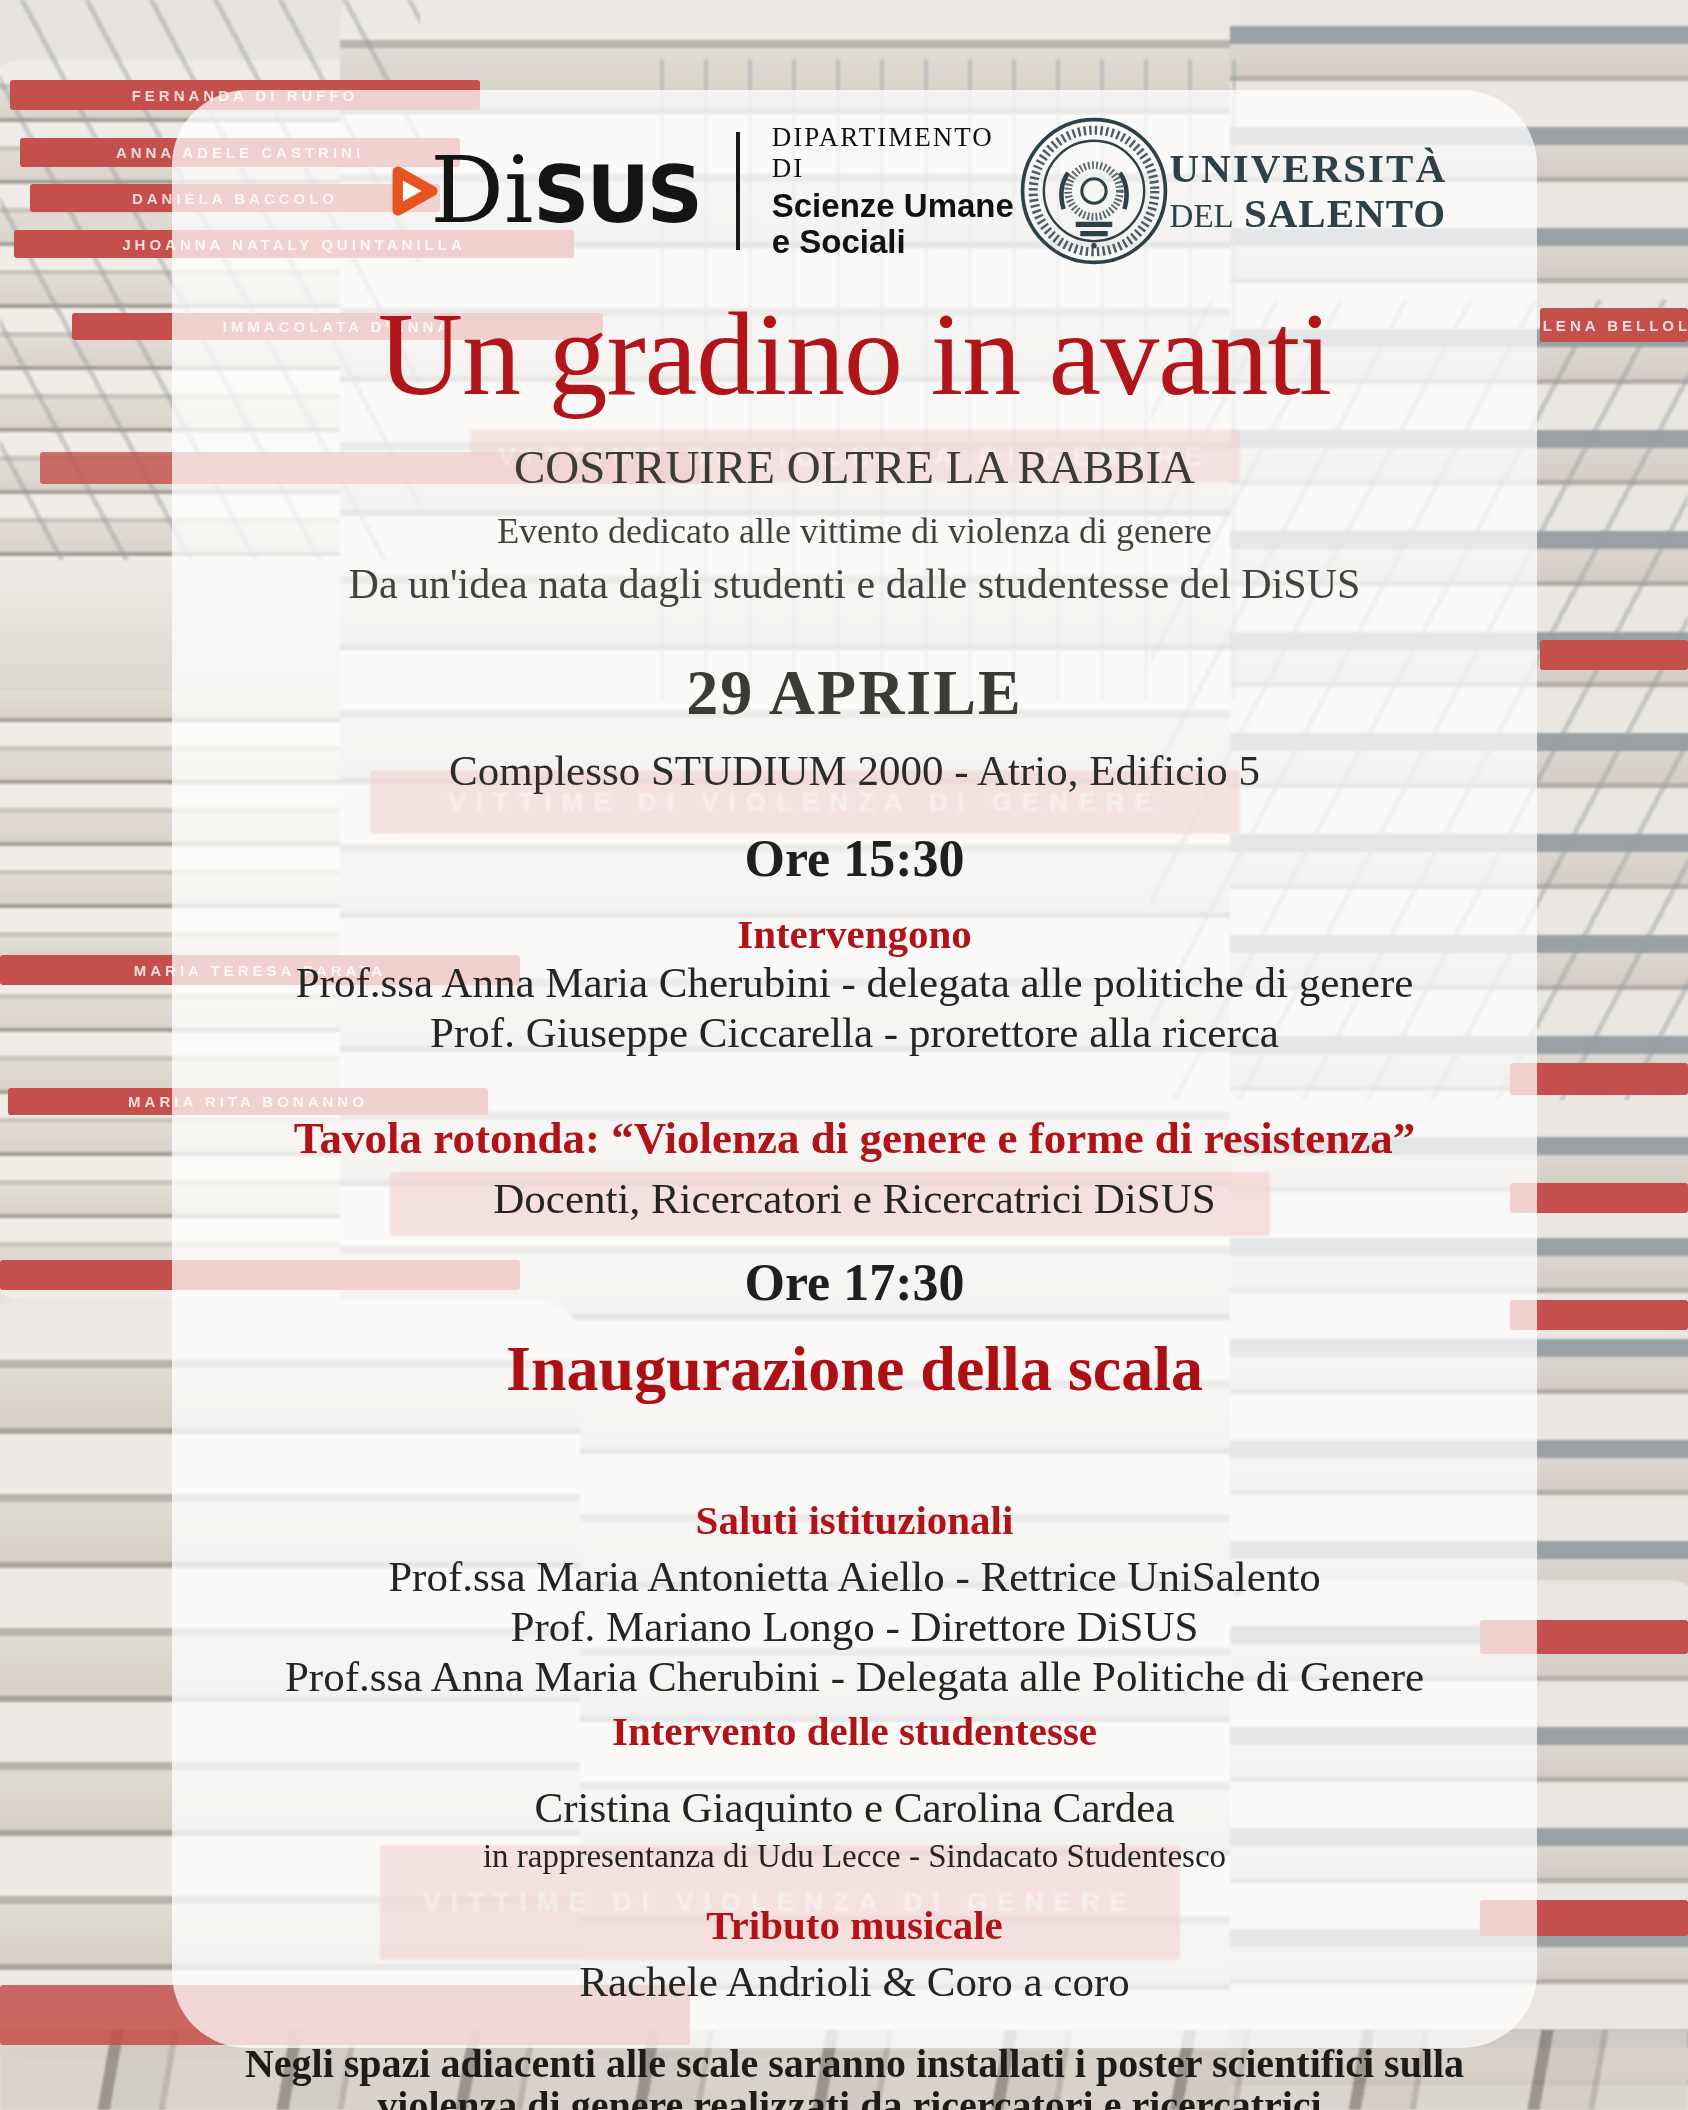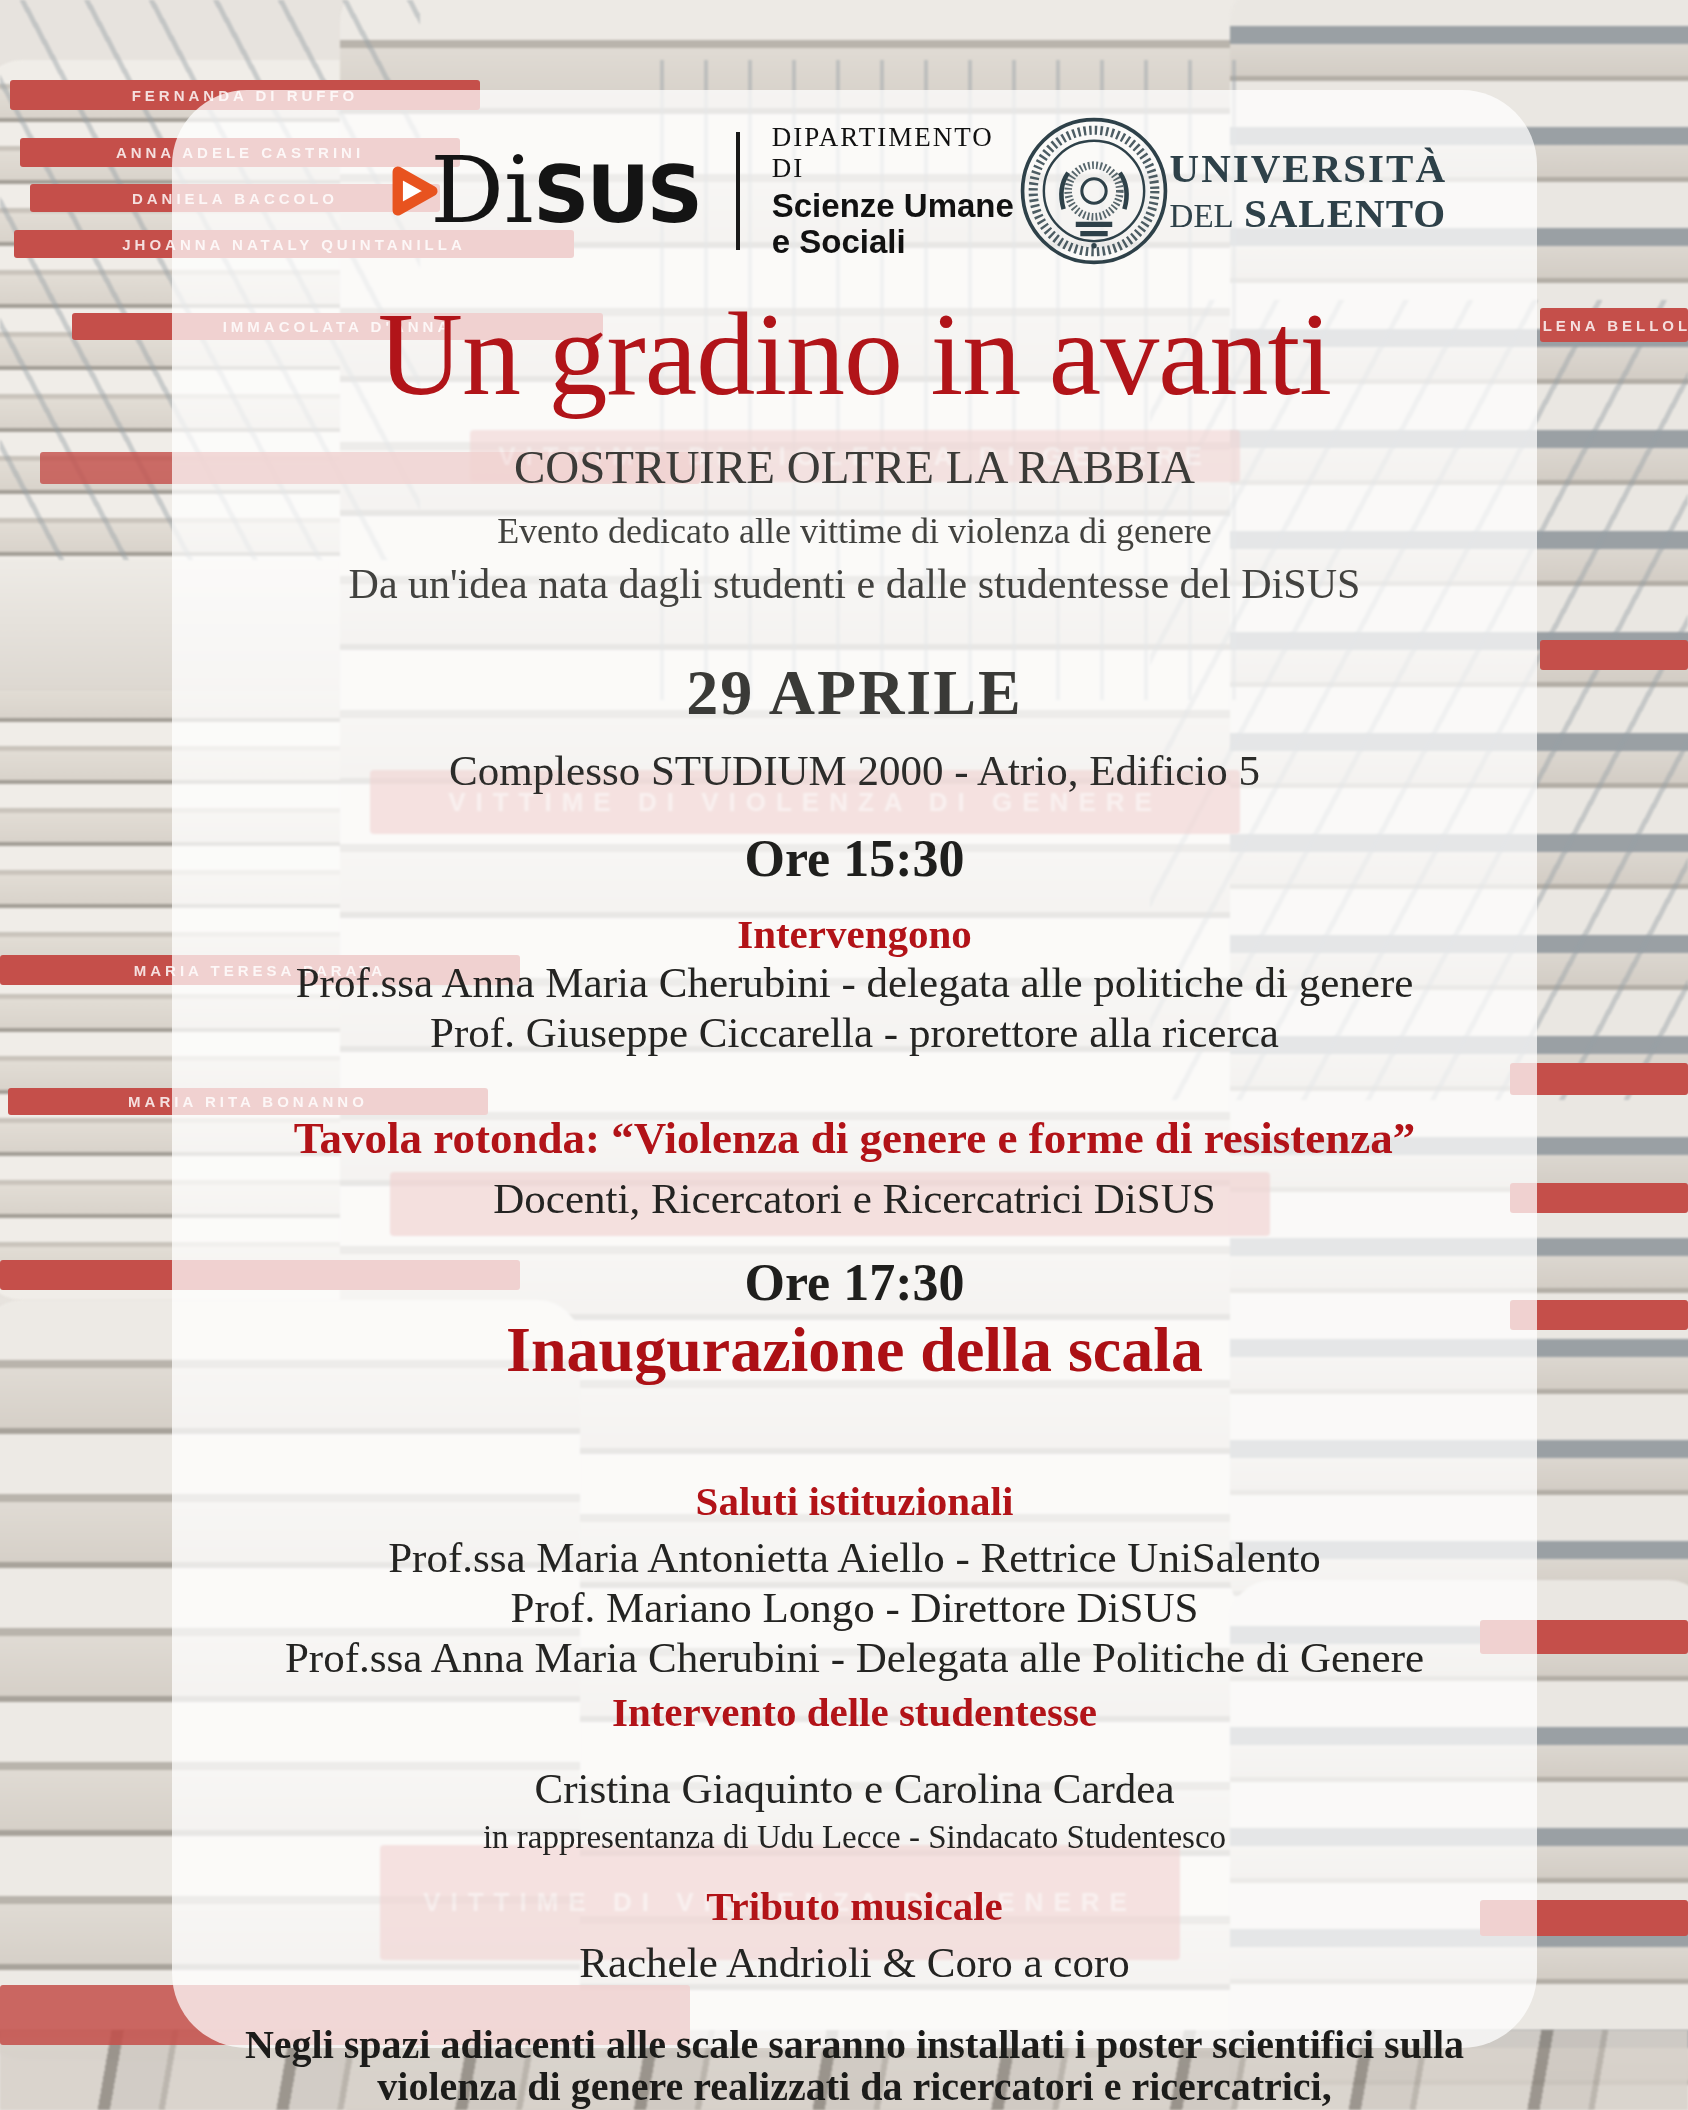--- a/index.html
+++ b/index.html
@@ -98,21 +98,21 @@
   .t-tag1{margin-top:16px; font-size:36px; color:#42423f; white-space:nowrap;}
   .t-tag2{margin-top:8px; font-size:42px; color:#42423f; white-space:nowrap;}
   .t-date{margin-top:48px; font-size:64px; font-weight:bold; color:#3a3a37; letter-spacing:2px;}
   .t-venue{margin-top:16px; font-size:43px; color:#2c2c2a;}
   .t-time{margin-top:34px; font-size:52px; font-weight:bold; color:#1f1f1d;}
   .t-redhead{margin-top:22px; font-size:41px; font-weight:bold; color:#b21318;}
   .t-line{font-size:43px; line-height:1.16; color:#242422; white-space:nowrap;}
   .t-round{margin-top:54px; font-size:45px; font-weight:bold; color:#b21318; white-space:nowrap;}
   .t-doc{margin-top:10px; font-size:43px; color:#242422;}
   .t-time2{margin-top:30px; font-size:52px; font-weight:bold; color:#1f1f1d;}
-  .t-inaug{margin-top:1px; font-size:64px; font-weight:bold; color:#ac1015;}
+  .t-inaug{margin-top:20px; font-size:64px; font-weight:bold; color:#ac1015;}
   .t-saluti{margin-top:90px; font-size:41px; font-weight:bold; color:#b21318;}
   .greets{margin-top:8px;}
   .t-interv{margin-top:6px; font-size:41px; font-weight:bold; color:#b21318;}
   .t-crist{margin-top:28px; font-size:43px; color:#242422;}
   .t-rappr{margin-top:6px; font-size:33px; color:#242422;}
   .t-trib{margin-top:26px; font-size:41px; font-weight:bold; color:#b21318;}
   .t-rach{margin-top:8px; font-size:43px; color:#242422;}
   .t-footer{margin-top:38px; font-size:40px; font-weight:bold; color:#1c1c1a; line-height:1.0;}
   .t-footer div{line-height:1.0; margin-top:2px;}
 </style>

